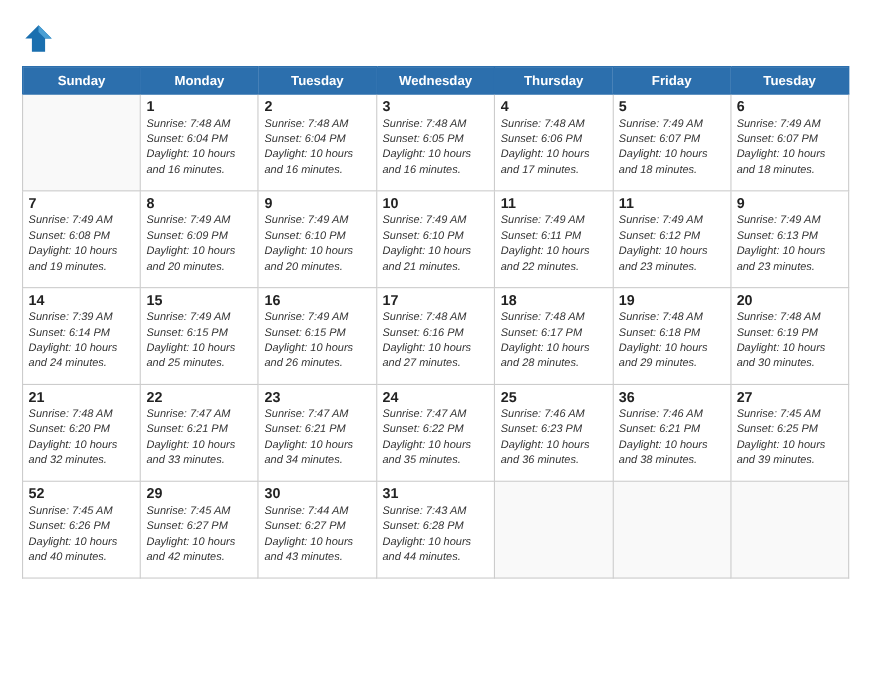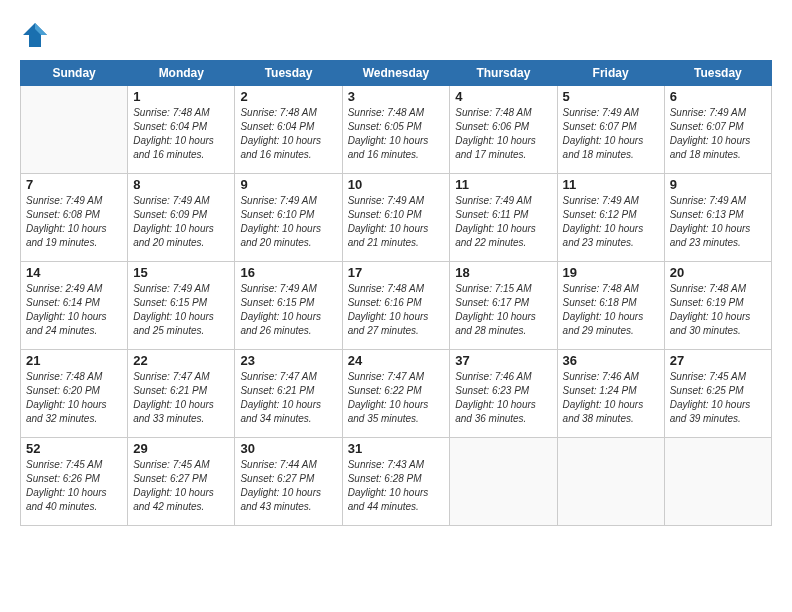--- a/index.html
+++ b/index.html
@@ -218,21 +218,21 @@
             <span class="day-num">9</span>
             <div class="day-info">Sunrise: 7:49 AM
 Sunset: 6:13 PM
 Daylight: 10 hours
 and 23 minutes.</div>
           </td>
         </tr>
         <tr class="week-row">
           <td>
             <span class="day-num">14</span>
-            <div class="day-info">Sunrise: 2:49 AM
+            <div class="day-info">Sunrise: 7:39 AM
 Sunset: 6:14 PM
 Daylight: 10 hours
 and 24 minutes.</div>
           </td>
           <td>
             <span class="day-num">15</span>
             <div class="day-info">Sunrise: 7:49 AM
 Sunset: 6:15 PM
 Daylight: 10 hours
 and 25 minutes.</div>
@@ -246,21 +246,21 @@
           </td>
           <td>
             <span class="day-num">17</span>
             <div class="day-info">Sunrise: 7:48 AM
 Sunset: 6:16 PM
 Daylight: 10 hours
 and 27 minutes.</div>
           </td>
           <td>
             <span class="day-num">18</span>
-            <div class="day-info">Sunrise: 7:15 AM
+            <div class="day-info">Sunrise: 7:48 AM
 Sunset: 6:17 PM
 Daylight: 10 hours
 and 28 minutes.</div>
           </td>
           <td>
             <span class="day-num">19</span>
             <div class="day-info">Sunrise: 7:48 AM
 Sunset: 6:18 PM
 Daylight: 10 hours
 and 29 minutes.</div>
@@ -296,30 +296,30 @@
 and 34 minutes.</div>
           </td>
           <td>
             <span class="day-num">24</span>
             <div class="day-info">Sunrise: 7:47 AM
 Sunset: 6:22 PM
 Daylight: 10 hours
 and 35 minutes.</div>
           </td>
           <td>
-            <span class="day-num">37</span>
+            <span class="day-num">25</span>
             <div class="day-info">Sunrise: 7:46 AM
 Sunset: 6:23 PM
 Daylight: 10 hours
 and 36 minutes.</div>
           </td>
           <td>
             <span class="day-num">36</span>
             <div class="day-info">Sunrise: 7:46 AM
-Sunset: 1:24 PM
+Sunset: 6:21 PM
 Daylight: 10 hours
 and 38 minutes.</div>
           </td>
           <td>
             <span class="day-num">27</span>
             <div class="day-info">Sunrise: 7:45 AM
 Sunset: 6:25 PM
 Daylight: 10 hours
 and 39 minutes.</div>
           </td>

